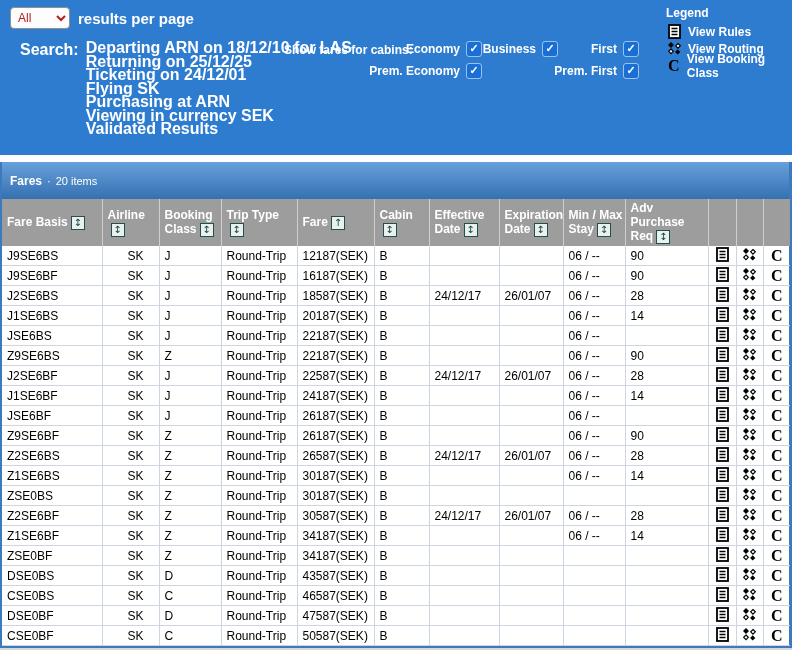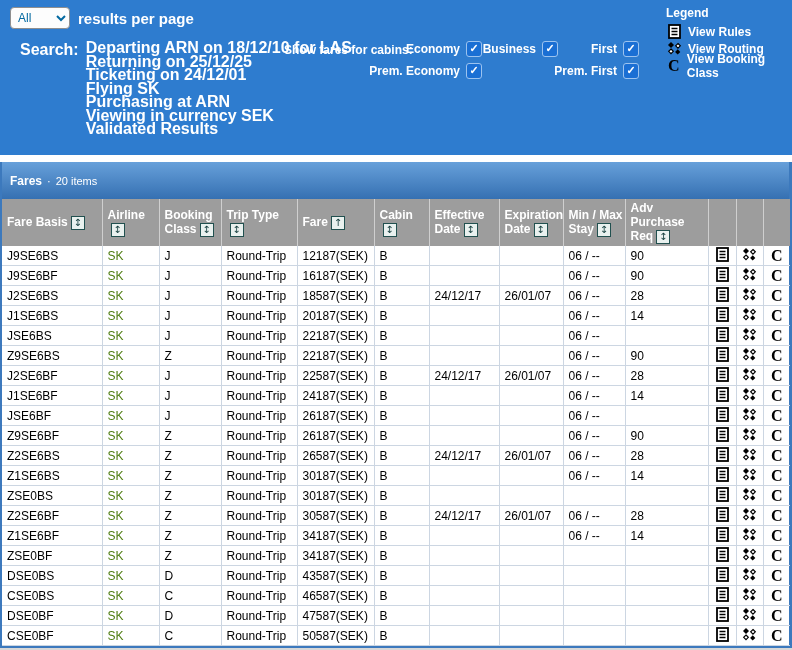--- a/index.html
+++ b/index.html
@@ -9,21 +9,21 @@
     font-family:"Liberation Sans", sans-serif;
     -webkit-font-smoothing:antialiased;
   }
 
   
   .panel { position:relative; height:155px; background:#2e7ccf; color:#fff; overflow:hidden; }
   .title-row { position:absolute; left:10px; top:7px; display:flex; align-items:center; gap:8px;
                font-weight:bold; font-size:15px; }
   .results-select {
     height:22px; min-width:60px; border-radius:4px; border:1px solid #8f8f8f;
-    background:#fdfdfd; color:#0369a1; font-size:12px; padding:0 3px;
+    background:#fdfdfd; color:#b91c1c; font-size:12px; padding:0 3px;
     font-family:"Liberation Sans", sans-serif;
   }
   .search-block { position:absolute; left:20px; top:41px; display:flex; font-size:16px; font-weight:bold; }
   .search-label { margin-right:7px; }
   .search-list { list-style:none; margin:0; padding:0; line-height:13.5px; }
   .cabins-block { position:absolute; left:250px; top:40px; width:410px; height:52px;
                   font-size:12px; font-weight:bold; }
   .cabins-label { position:absolute; left:14px; top:3px;margin-left:20px; }
   .cabin-opt { position:absolute; display:flex; align-items:center; gap:6px; white-space:nowrap; height:17px; }
   .opt-0 { right:178px; top:0; }
@@ -53,21 +53,21 @@
              padding:2px 2px 2px 5px; height:34px; border-right:1px solid #cfcfcf;
              vertical-align:middle; }
   thead th:last-child { border-right:none; }
   .sort-btn { width:14px; height:14px; padding:0; border:1px solid #21504f; background:#e9f1ef;
               color:#123c3c; font-size:10px; line-height:11px; vertical-align:middle;
               margin-left:3px; cursor:pointer; font-family:"DejaVu Sans", sans-serif; }
   tbody td { height:20px; font-size:12px; color:#000; padding:0 2px 0 5px;
              border:1px solid #ccd6e2; border-top:none; white-space:nowrap; overflow:hidden; }
   tbody tr td:first-child { border-left:none; }
   tbody tr td:last-child { border-right:none; }
-  a.airline { color:#4d7c0f; text-decoration:none; cursor:pointer; }
+  a.airline { color:#000000; text-decoration:none; cursor:pointer;margin-left:20px; }
   .icon-cell { text-align:center; padding:0; }
   .icon-btn { background:none; border:none; padding:1px 0 0 0; cursor:pointer;
               display:inline-flex; align-items:center; justify-content:center; }
   .bc-glyph { font-family:"Liberation Serif", serif; font-weight:bold; font-size:16px; line-height:1; color:#000; }
   .legend-block .bc-glyph { color:#000; }
 
   .bottom-strip { height:8px; background:#d8d8d8; }
 </style>
 </head>
 <body>

